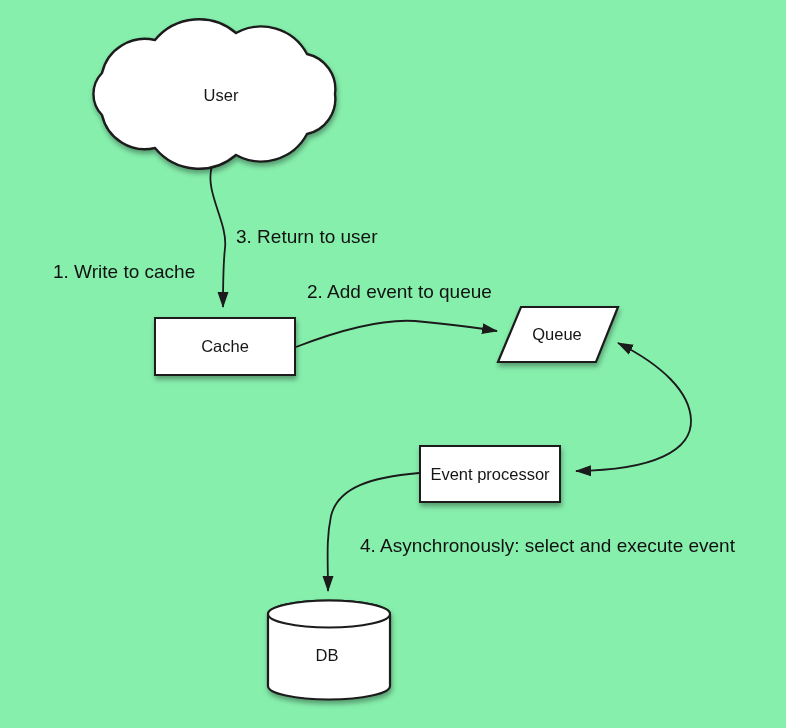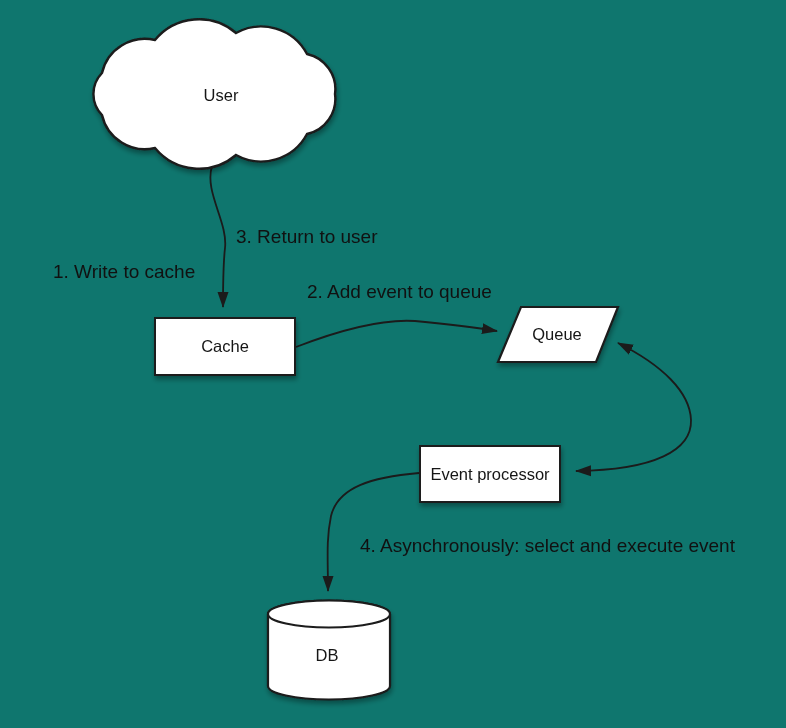--- a/index.html
+++ b/index.html
@@ -4,21 +4,21 @@
 <style>
   html, body {
     margin: 0;
     padding: 0;
     background: #ffffff;
   }
   .stage {
     position: relative;
     width: 786px;
     height: 728px;
-    background: #0f766e;
+    background: #86efac;
     overflow: hidden;
     font-family: "Liberation Sans", sans-serif;
   }
   svg { display: block; }
   .shape {
     fill: #ffffff;
     stroke: #1b1b1b;
   }
   .edge {
     fill: none;

